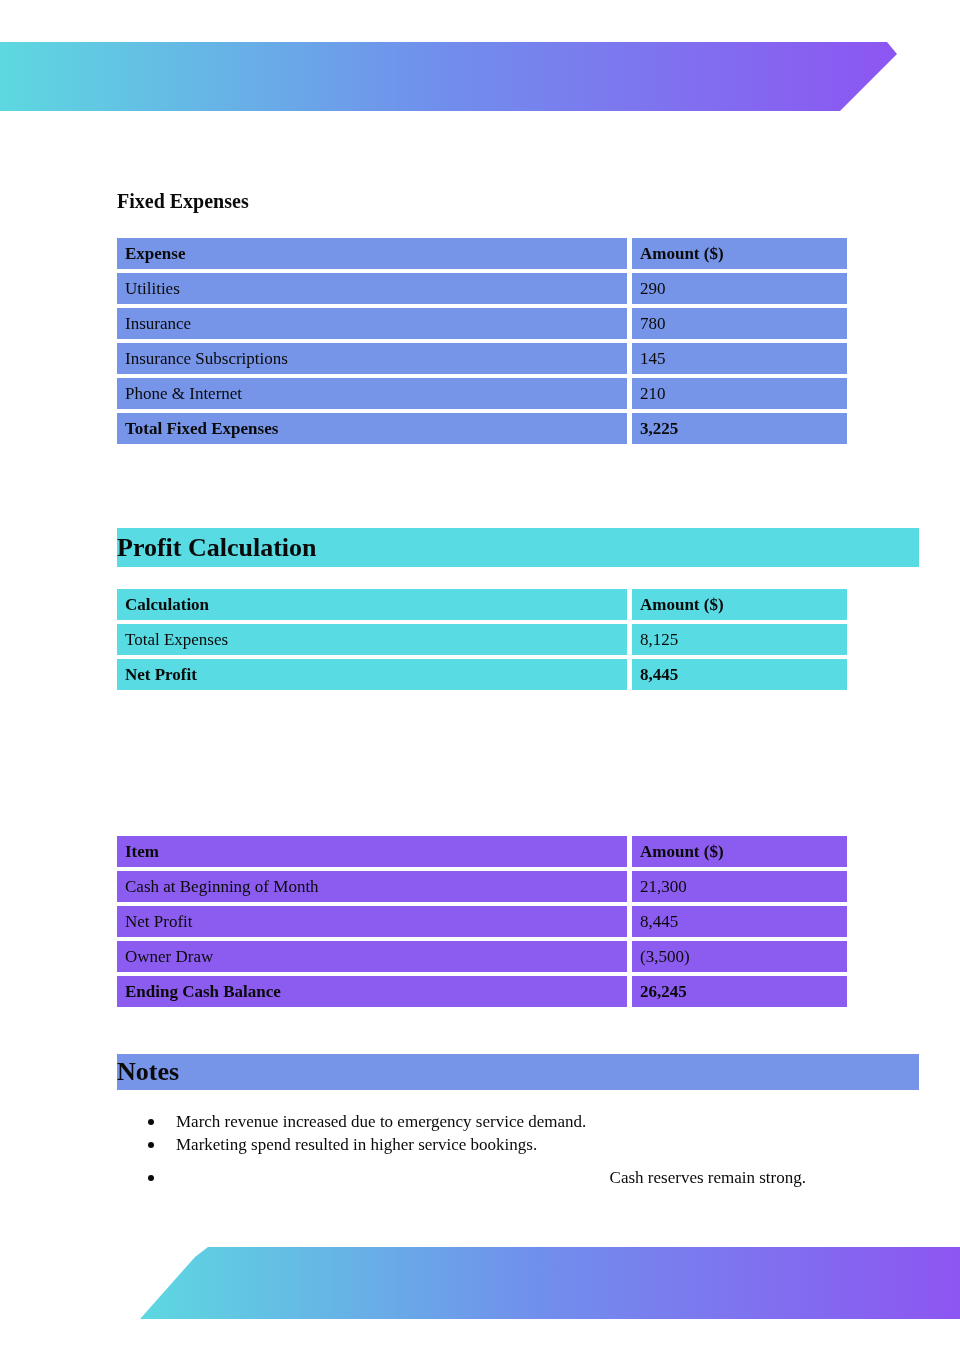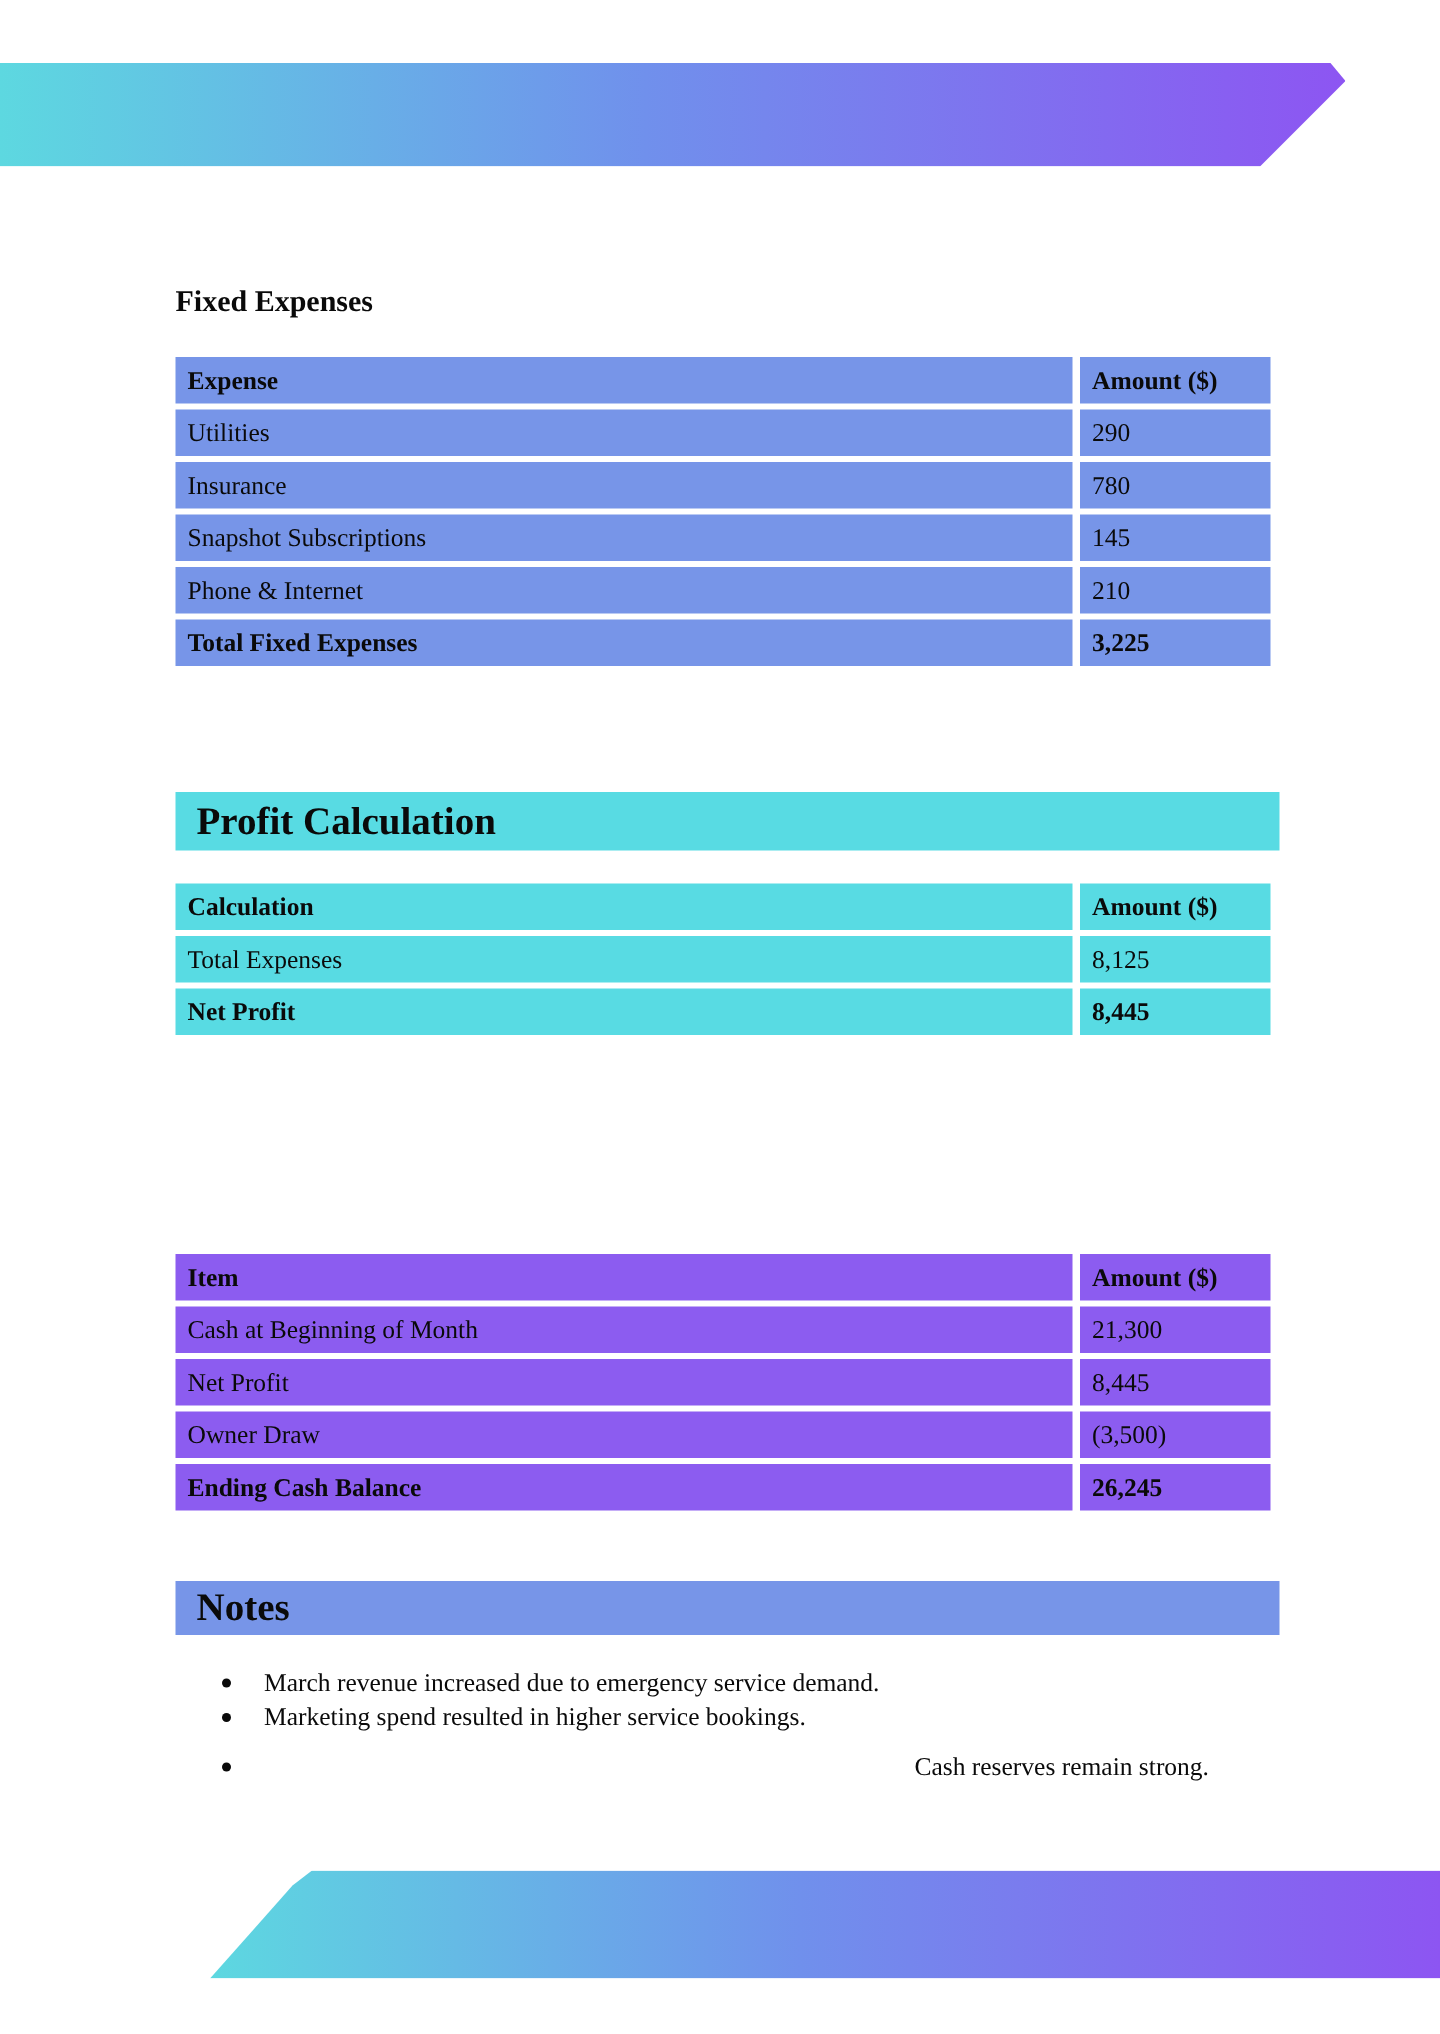--- a/index.html
+++ b/index.html
@@ -34,38 +34,38 @@
     top:1247px;left:140px;width:820px;height:72px;
     clip-path:polygon(68px 0,100% 0,100% 100%,0 100%,55px 10px);
   }
   
   .h3{
     position:absolute;left:117px;top:189px;
     font-size:20px;font-weight:bold;line-height:24px;
   }
   
   .bar{
-    position:absolute;left:117px;width:736px;
+    position:absolute;left:117px;width:802px;
     display:flex;align-items:center;
-    padding-left:14px;
+    padding-left:0;
     font-size:26px;font-weight:bold;
   }
   .bar-profit{top:528px;height:39px;background:var(--cyan);}
   .bar-cashflow{top:775px;height:37px;background:var(--purple);}
   .bar-notes{top:1054px;height:36px;background:var(--blue);}
   
   .table{position:absolute;left:117px;width:730px;}
   .t-row{display:flex;gap:5px;height:31px;margin-bottom:4px;}
   .cell{
     display:flex;align-items:center;
     padding:0 8px;
     font-size:17px;
     overflow:hidden;white-space:nowrap;
   }
-  .c1{width:598px;}
+  .c1{width:510px;}
   .c2{flex:1;}
   .blue .cell{background:var(--blue);}
   .cyan .cell{background:var(--cyan);}
   .purple .cell{background:var(--purple);}
   .t-row.header .cell,.t-row.bold-row .cell{font-weight:bold;}
   .table-fixed{top:238px;}
   .table-profit{top:589px;}
   .table-cashflow{top:836px;}
   
   .notes-list{
@@ -100,21 +100,21 @@
     </div>
     <div class="t-row">
       <div class="cell c1">Utilities</div>
       <div class="cell c2">290</div>
     </div>
     <div class="t-row">
       <div class="cell c1">Insurance</div>
       <div class="cell c2">780</div>
     </div>
     <div class="t-row">
-      <div class="cell c1">Snapshot Subscriptions</div>
+      <div class="cell c1">Insurance Subscriptions</div>
       <div class="cell c2">145</div>
     </div>
     <div class="t-row">
       <div class="cell c1">Phone &amp; Internet</div>
       <div class="cell c2">210</div>
     </div>
     <div class="t-row bold-row">
       <div class="cell c1">Total Fixed Expenses</div>
       <div class="cell c2">3,225</div>
     </div>

